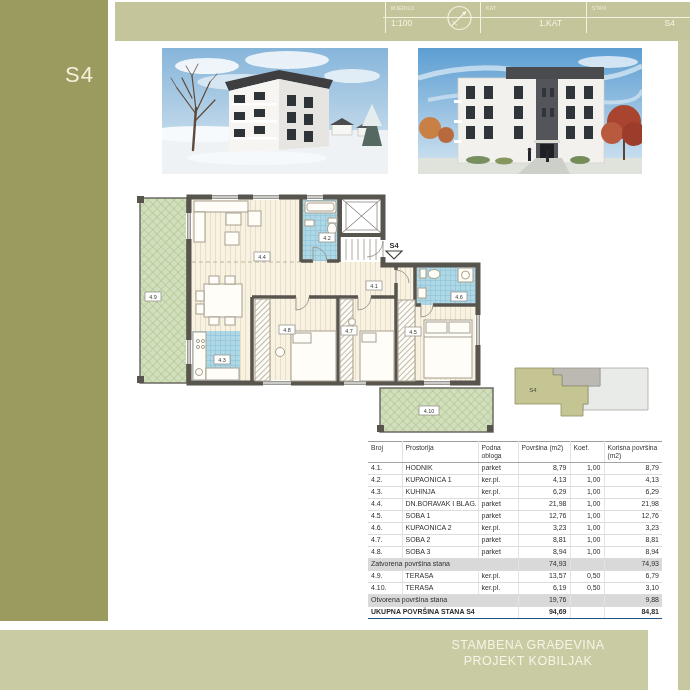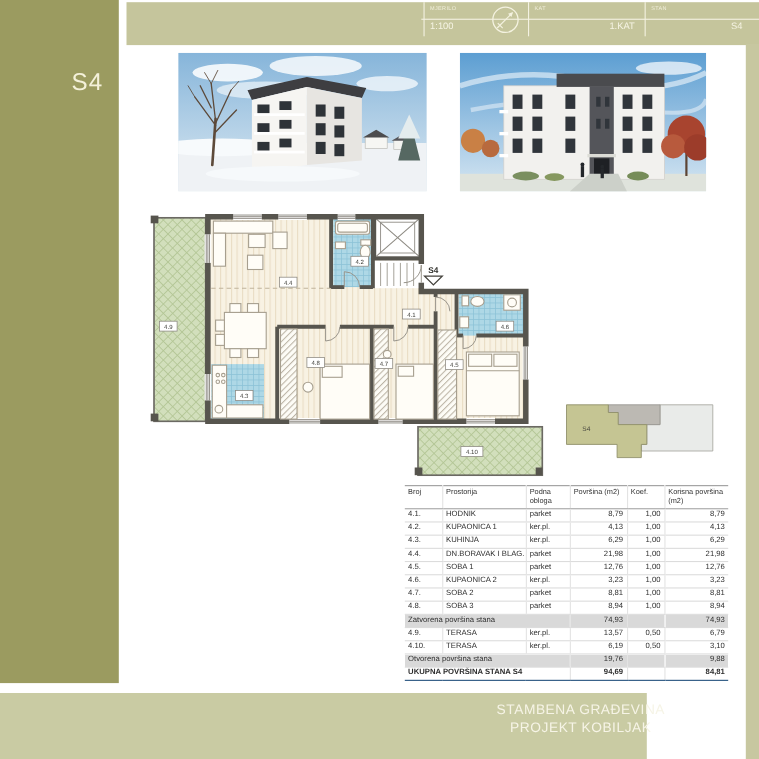--- a/index.html
+++ b/index.html
@@ -4,21 +4,21 @@
 <style>
   html,body{margin:0;padding:0;background:#fff;}
   .page{position:relative;width:690px;height:690px;background:#ffffff;overflow:hidden;
         font-family:"Liberation Sans", sans-serif;}
   
   .sidebar{position:absolute;left:0;top:0;width:108px;height:621px;background:#9b9b60;}
   .sidebar .s4{position:absolute;left:0;top:62px;width:94px;text-align:right;
                font-size:22px;color:#f4f1da;letter-spacing:1px;}
   .topbar{position:absolute;left:115px;top:2px;width:575px;height:39px;background:#c5c59c;}
   .rightstrip{position:absolute;left:678px;top:40px;width:12px;height:650px;background:#c7c7a0;}
-  .bottombar{position:absolute;left:0;top:630px;width:588px;height:60px;background:#c9cba3;}
+  .bottombar{position:absolute;left:0;top:630px;width:648px;height:60px;background:#c9cba3;}
   .bottombar .title{position:absolute;left:408px;top:7px;width:240px;text-align:center;
                     color:#f6f4e6;font-size:12.5px;line-height:16px;letter-spacing:.5px;}
   
   .tb-vline{position:absolute;top:0;width:1px;height:31px;background:#f4f2e2;}
   .tb-hline{position:absolute;left:268px;top:15px;right:0;height:1px;background:#f4f2e2;}
   .tb-label{position:absolute;top:3px;font-size:5px;color:#f0eeda;letter-spacing:.3px;}
   .tb-value{position:absolute;top:16px;font-size:8.5px;color:#f6f4e4;}
   .compass{position:absolute;left:330px;top:1px;}
   
   .render{position:absolute;}
@@ -51,21 +51,21 @@
     <div class="tb-hline"></div>
     <span class="tb-label" style="left:276px">MJERILO</span>
     <span class="tb-value" style="left:276px">1:100</span>
     <svg class="compass" width="29" height="29" viewBox="0 0 29 29">
       <circle cx="14.5" cy="15" r="11.5" fill="none" stroke="#f4f2e0" stroke-width="1.2"></circle>
       <line x1="7" y1="22.5" x2="20.5" y2="9" stroke="#f4f2e0" stroke-width="1.1"></line>
       <path d="M21.5,8 l-4.6,1.4 l3,3 z" fill="#f4f2e0"></path>
       <line x1="7.5" y1="18" x2="12" y2="22.5" stroke="#f4f2e0" stroke-width="1"></line>
     </svg>
     <span class="tb-label" style="left:371px">KAT</span>
-    <span class="tb-value" style="left:371px;width:91px;text-align:right">1.KAT</span>
+    <span class="tb-value" style="left:356px;width:91px;text-align:right">1.KAT</span>
     <span class="tb-label" style="left:477px">STAN</span>
     <span class="tb-value" style="left:477px;width:83px;text-align:right">S4</span>
   </div>
 
   <div class="rightstrip"></div>
   <div class="bottombar">
     <div class="title">
       <div>STAMBENA GRAĐEVINA</div>
       <div>PROJEKT KOBILJAK</div>
     </div>

